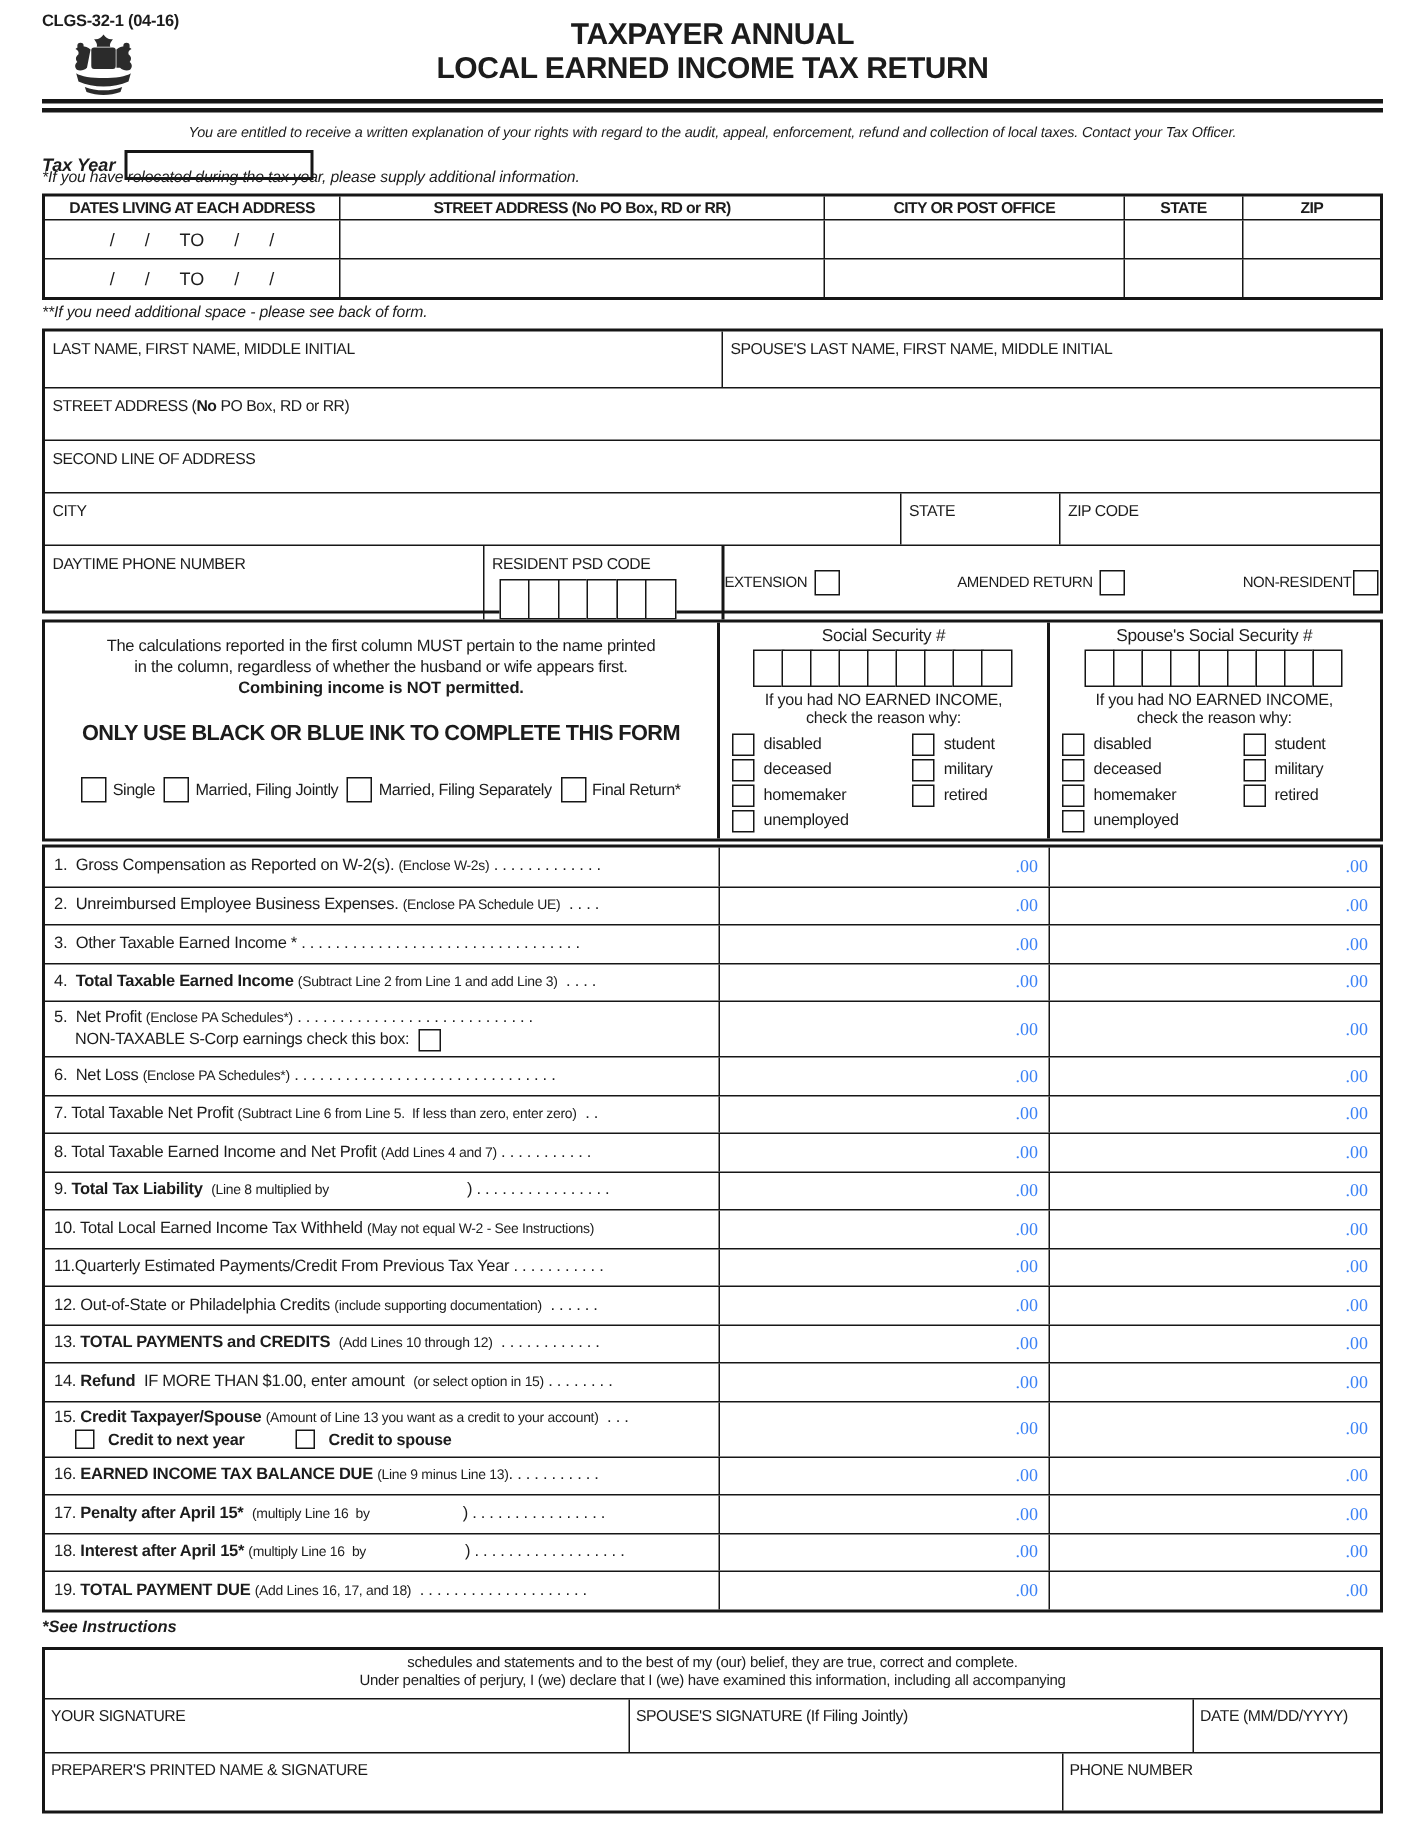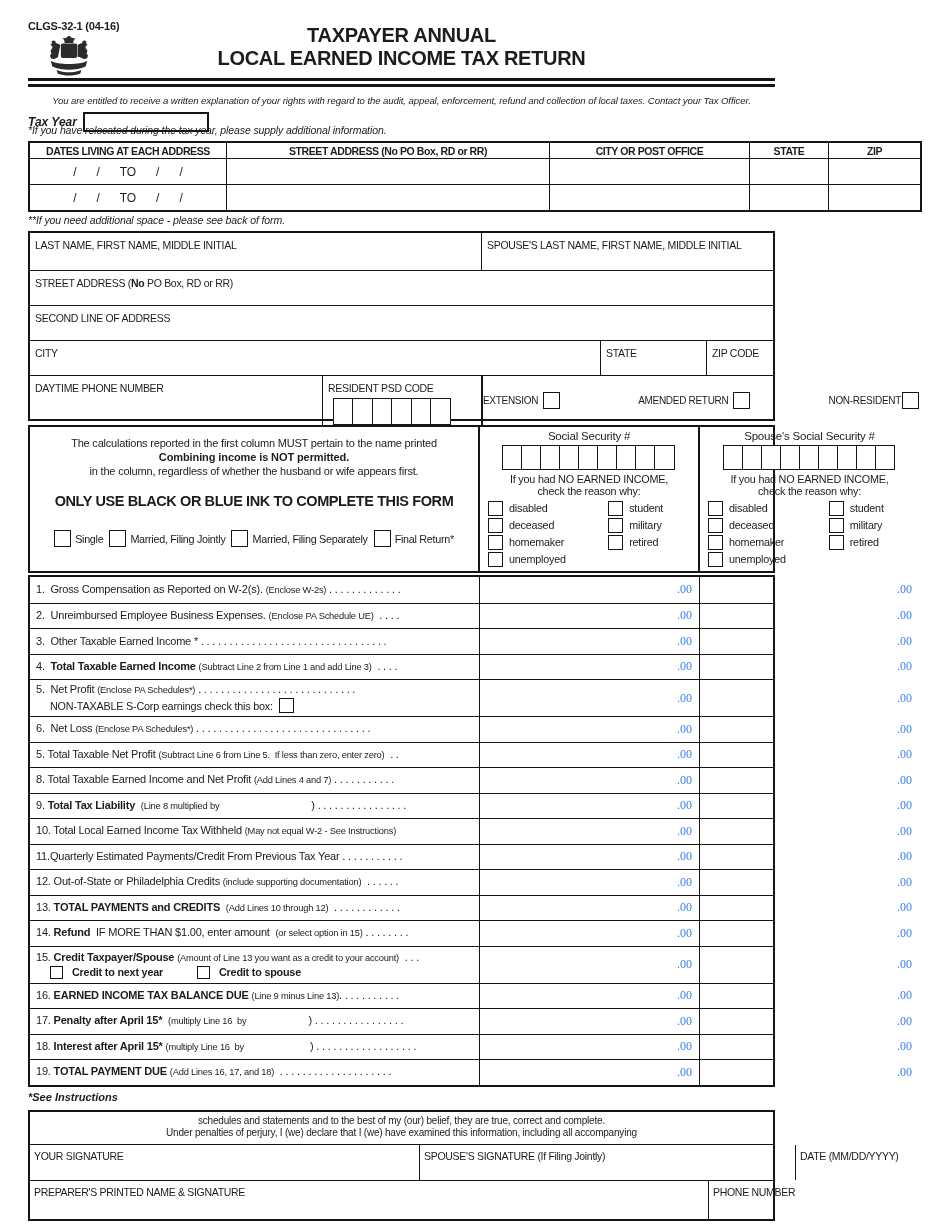--- a/index.html
+++ b/index.html
@@ -2,21 +2,21 @@
 <html><head>
 <meta charset="utf-8">
 <style>
   * { margin:0; padding:0; box-sizing:border-box; }
   html,body { background:#fff; }
   body {
     width:950px; height:1230px;
     font-family:"Liberation Sans","DejaVu Sans",sans-serif;
     color:#1c1c1c; position:relative; overflow:hidden;
   }
-  .page { position:absolute; left:28px; top:12px; width:747px; }
+  .page { position:absolute; left:28px; top:0; width:894px; }
 
   
   .hdr { position:relative; height:66px; }
   .form-code { position:absolute; left:0; top:8px; font-size:11px; font-weight:bold; letter-spacing:-0.2px; }
   .crest { position:absolute; left:10px; top:22px; width:62px; height:46px; }
   .title { text-align:center; padding-top:12px; font-weight:bold; font-size:20px; line-height:23px; letter-spacing:-0.3px; }
   .double-rule { height:9px; border-top:3px solid #161616; border-bottom:3px solid #161616; }
 
   .rights { text-align:center; font-style:italic; font-size:9.6px; margin-top:8px; letter-spacing:-0.1px; }
 
@@ -210,22 +210,22 @@
             <span>NON-RESIDENT</span>
             <span class="cb lg"></span>
           </span>
       </div>
     </div>
   </div>
 
   <div class="mid-blk">
     <div class="mid-left">
       <div class="tx">The calculations reported in the first column MUST pertain to the name printed</div>
+      <div class="tx">in the column, regardless of whether the husband or wife appears first.</div>
       <div class="tx"><b>Combining income is NOT permitted.</b></div>
-      <div class="tx">in the column, regardless of whether the husband or wife appears first.</div>
       <div class="ink-warning">ONLY USE BLACK OR BLUE INK TO COMPLETE THIS FORM</div>
       <div class="filing-row" id="filing-row">
           <span class="filing-item">
             <span class="cb lg"></span>
             <span>Single</span>
           </span>
           <span class="filing-item">
             <span class="cb lg"></span>
             <span>Married, Filing Jointly</span>
           </span>
@@ -384,21 +384,21 @@
       </div>
       <div class="line-row">
         <div class="line-desc">
           <div class="dline"><span class="sg-n">6.  Net Loss </span><span class="sg-p">(Enclose PA Schedules*)</span><span class="sg-n"> . . . . . . . . . . . . . . . . . . . . . . . . . . . . . . .</span></div>
         </div>
         <div class="amt">.00</div>
         <div class="amt">.00</div>
       </div>
       <div class="line-row">
         <div class="line-desc">
-          <div class="dline"><span class="sg-n">5. Total Taxable Net Profit </span><span class="sg-p">(Subtract Line 6 from Line 5.  If less than zero, enter zero)</span><span class="sg-n">  . .</span></div>
+          <div class="dline"><span class="sg-n">7. Total Taxable Net Profit </span><span class="sg-p">(Subtract Line 6 from Line 5.  If less than zero, enter zero)</span><span class="sg-n">  . .</span></div>
         </div>
         <div class="amt">.00</div>
         <div class="amt">.00</div>
       </div>
       <div class="line-row">
         <div class="line-desc">
           <div class="dline"><span class="sg-n">8. Total Taxable Earned Income and Net Profit </span><span class="sg-p">(Add Lines 4 and 7)</span><span class="sg-n"> . . . . . . . . . . .</span></div>
         </div>
         <div class="amt">.00</div>
         <div class="amt">.00</div>

